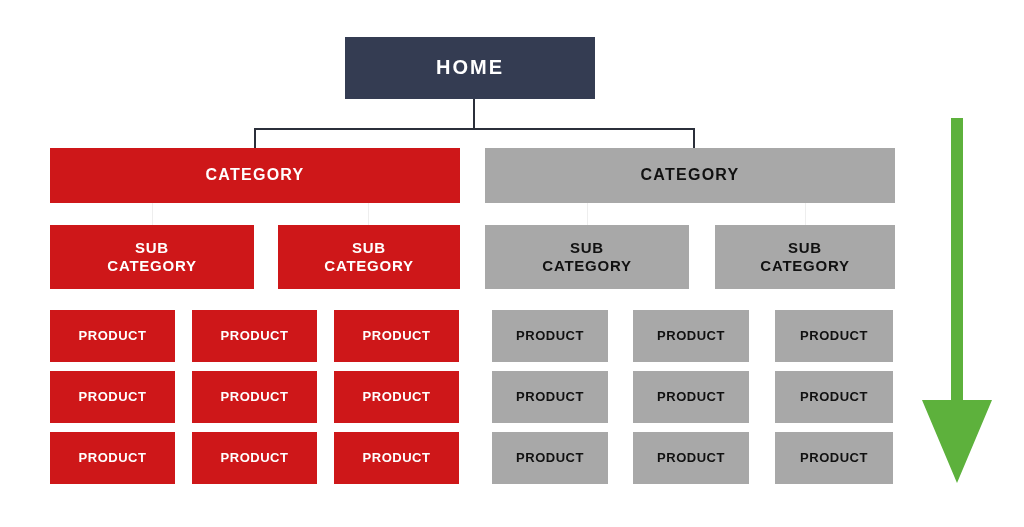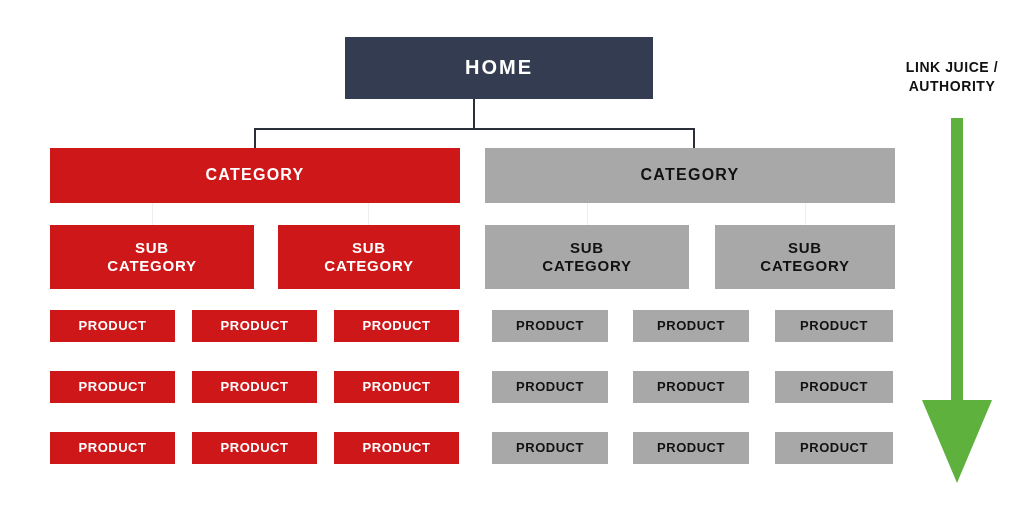--- a/index.html
+++ b/index.html
@@ -46,21 +46,21 @@
   }
   .c-gray {
     background: #A8A8A8;
     color: #111111;
   }
 
   
   .home-node {
     left: 345px;
     top: 37px;
-    width: 308px;
+    width: 250px;
     height: 62px;
     font-size: 20px;
     letter-spacing: 0.1em;
   }
 
   .category-node {
     top: 148px;
     height: 55px;
     font-size: 16px;
     letter-spacing: 0.08em;
@@ -73,21 +73,21 @@
     height: 64px;
     font-size: 15px;
     letter-spacing: 0.05em;
   }
   .sub-l1 { left: 50px;  width: 204px; }
   .sub-l2 { left: 278px; width: 182px; }
   .sub-r1 { left: 485px; width: 204px; }
   .sub-r2 { left: 715px; width: 180px; }
 
   .product-node {
-    height: 32px;
+    height: 52px;
     font-size: 13px;
     letter-spacing: 0.04em;
   }
   .prow-1 { top: 310px; }
   .prow-2 { top: 371px; }
   .prow-3 { top: 432px; }
 
   .pcol-l1 { left: 50px;  width: 125px; }
   .pcol-l2 { left: 192px; width: 125px; }
   .pcol-l3 { left: 334px; width: 125px; }
@@ -271,24 +271,20 @@
   <div class="box c-gray product-node prow-3 pcol-r1">
     <span>PRODUCT</span>
   </div>
   <div class="box c-gray product-node prow-3 pcol-r2">
     <span>PRODUCT</span>
   </div>
   <div class="box c-gray product-node prow-3 pcol-r3">
     <span>PRODUCT</span>
   </div>
 
-  <div class="linkjuice-label">
-    <span>LINK JUICE /</span>
-    <span>AUTHORITY</span>
-  </div>
 
   <div class="arrow-wrap">
     <svg width="82" height="365" viewBox="0 0 82 365" xmlns="http://www.w3.org/2000/svg">
       <polygon points="35,0 47,0 47,282 76,282 41,365 6,282 35,282" fill="#5DB13C"></polygon>
     </svg>
   </div>
 
 </div>
 
 </body></html>

